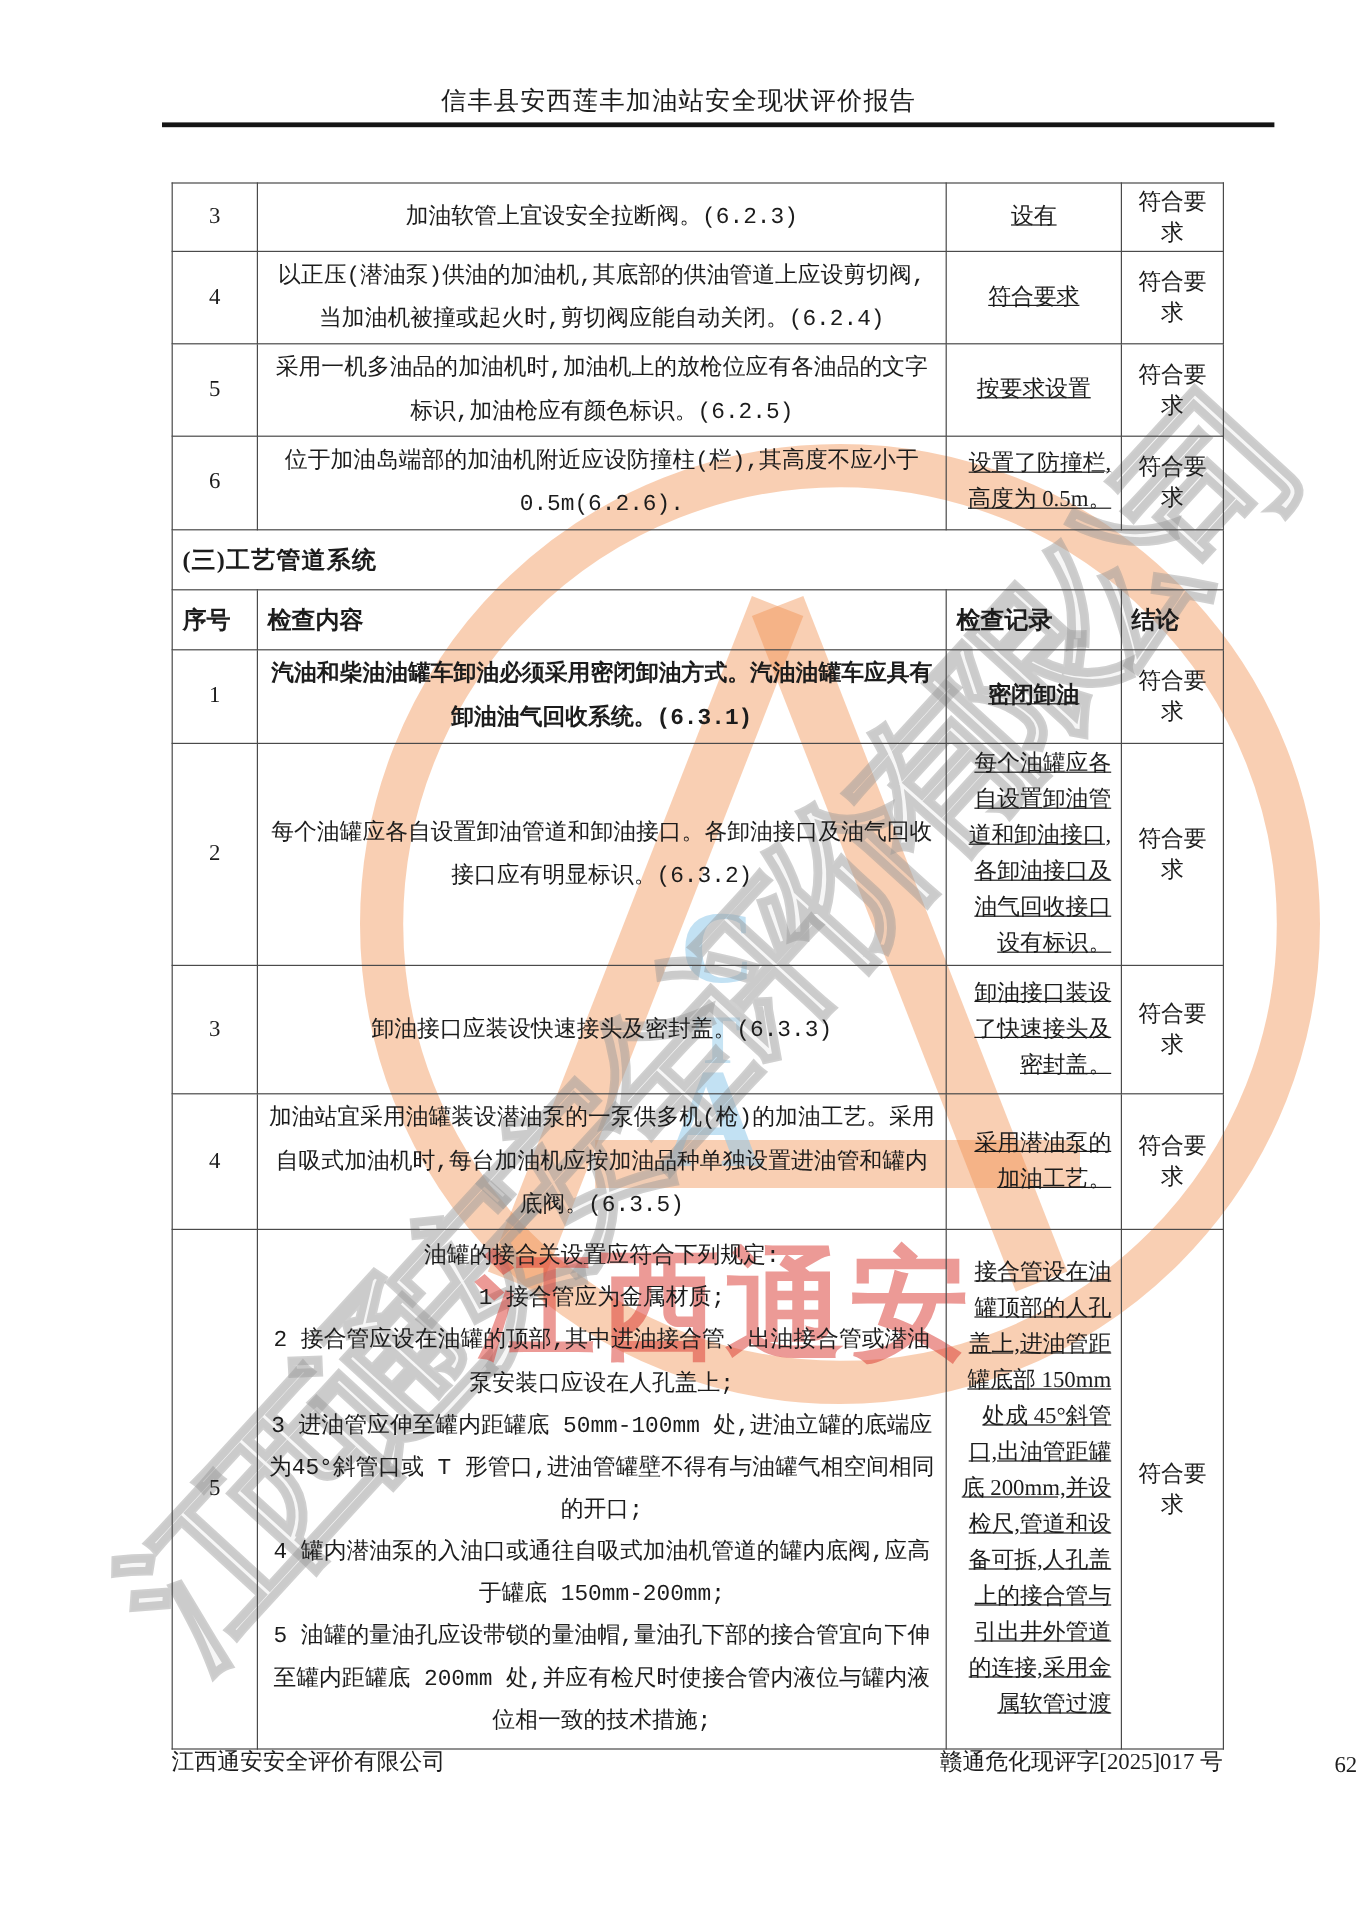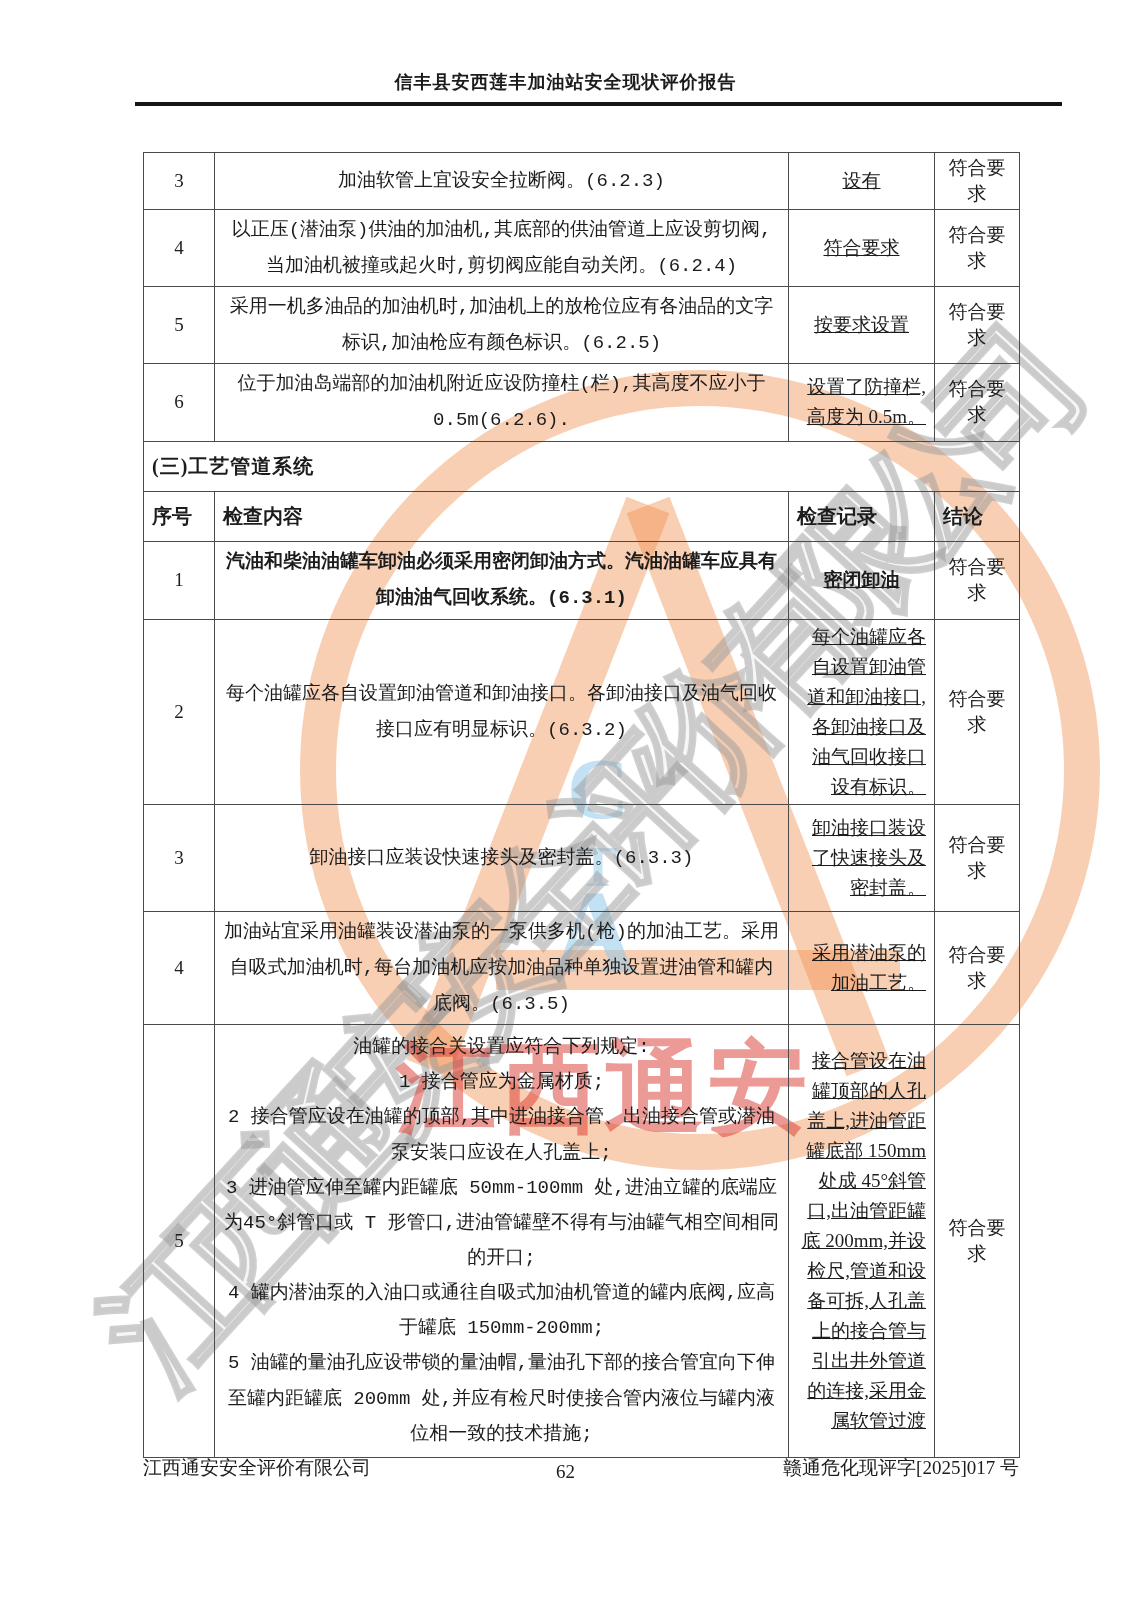--- a/index.html
+++ b/index.html
@@ -18,21 +18,21 @@
     -webkit-text-stroke:3px rgba(150,150,150,0.45);
   }
   .wm-red{
     position:absolute;left:396px;top:1022px;
     font-size:100px;font-weight:bold;letter-spacing:4px;white-space:nowrap;
     color:rgba(217,53,45,0.50);
     text-align:center;
   }
   
   .doc-header{position:absolute;left:0;top:70px;width:1131px;text-align:center;z-index:2;}
-  .doc-title{font-size:18px;font-weight:bold;letter-spacing:1px;}
+  .doc-title{font-size:21px;font-weight:normal;letter-spacing:1px;}
   .doc-rule{position:absolute;left:135px;top:102px;width:927px;height:4px;background:#151515;z-index:2;}
   
   table.checklist{
     position:absolute;left:143px;top:152px;width:876px;z-index:1;
     border-collapse:collapse;table-layout:fixed;background:transparent;
   }
   table.checklist td{
     border:1px solid #4a4a4a;font-size:19px;vertical-align:middle;
     padding:2px 8px;background:transparent;
   }
@@ -44,21 +44,21 @@
   td.rec-left{text-align:right;}
   tr.section-row td{
     font-weight:bold;font-size:20px;letter-spacing:1px;
   }
   tr.head-row td{text-align:left;font-weight:bold;font-size:20px;}
   tr.bold-row td.c-content, tr.bold-row td.c-record{font-weight:bold;}
   td.pre{white-space:pre-line;line-height:1.85;}
   
   .doc-footer{position:absolute;left:0;top:1455px;width:1131px;font-size:19px;z-index:2;}
   .foot-left{position:absolute;left:143px;top:0;}
-  .foot-center{position:absolute;left:0;width:1131px;text-align:center;top:6px;}
+  .foot-center{position:absolute;left:0;width:1131px;text-align:right;top:6px;}
   .foot-right{position:absolute;right:112px;top:0;}
 </style>
 </head>
 <body>
 
 <div class="page">
 
   <div class="wm-layer">
     <svg width="1131" height="1600" viewBox="0 0 1131 1600">
 

